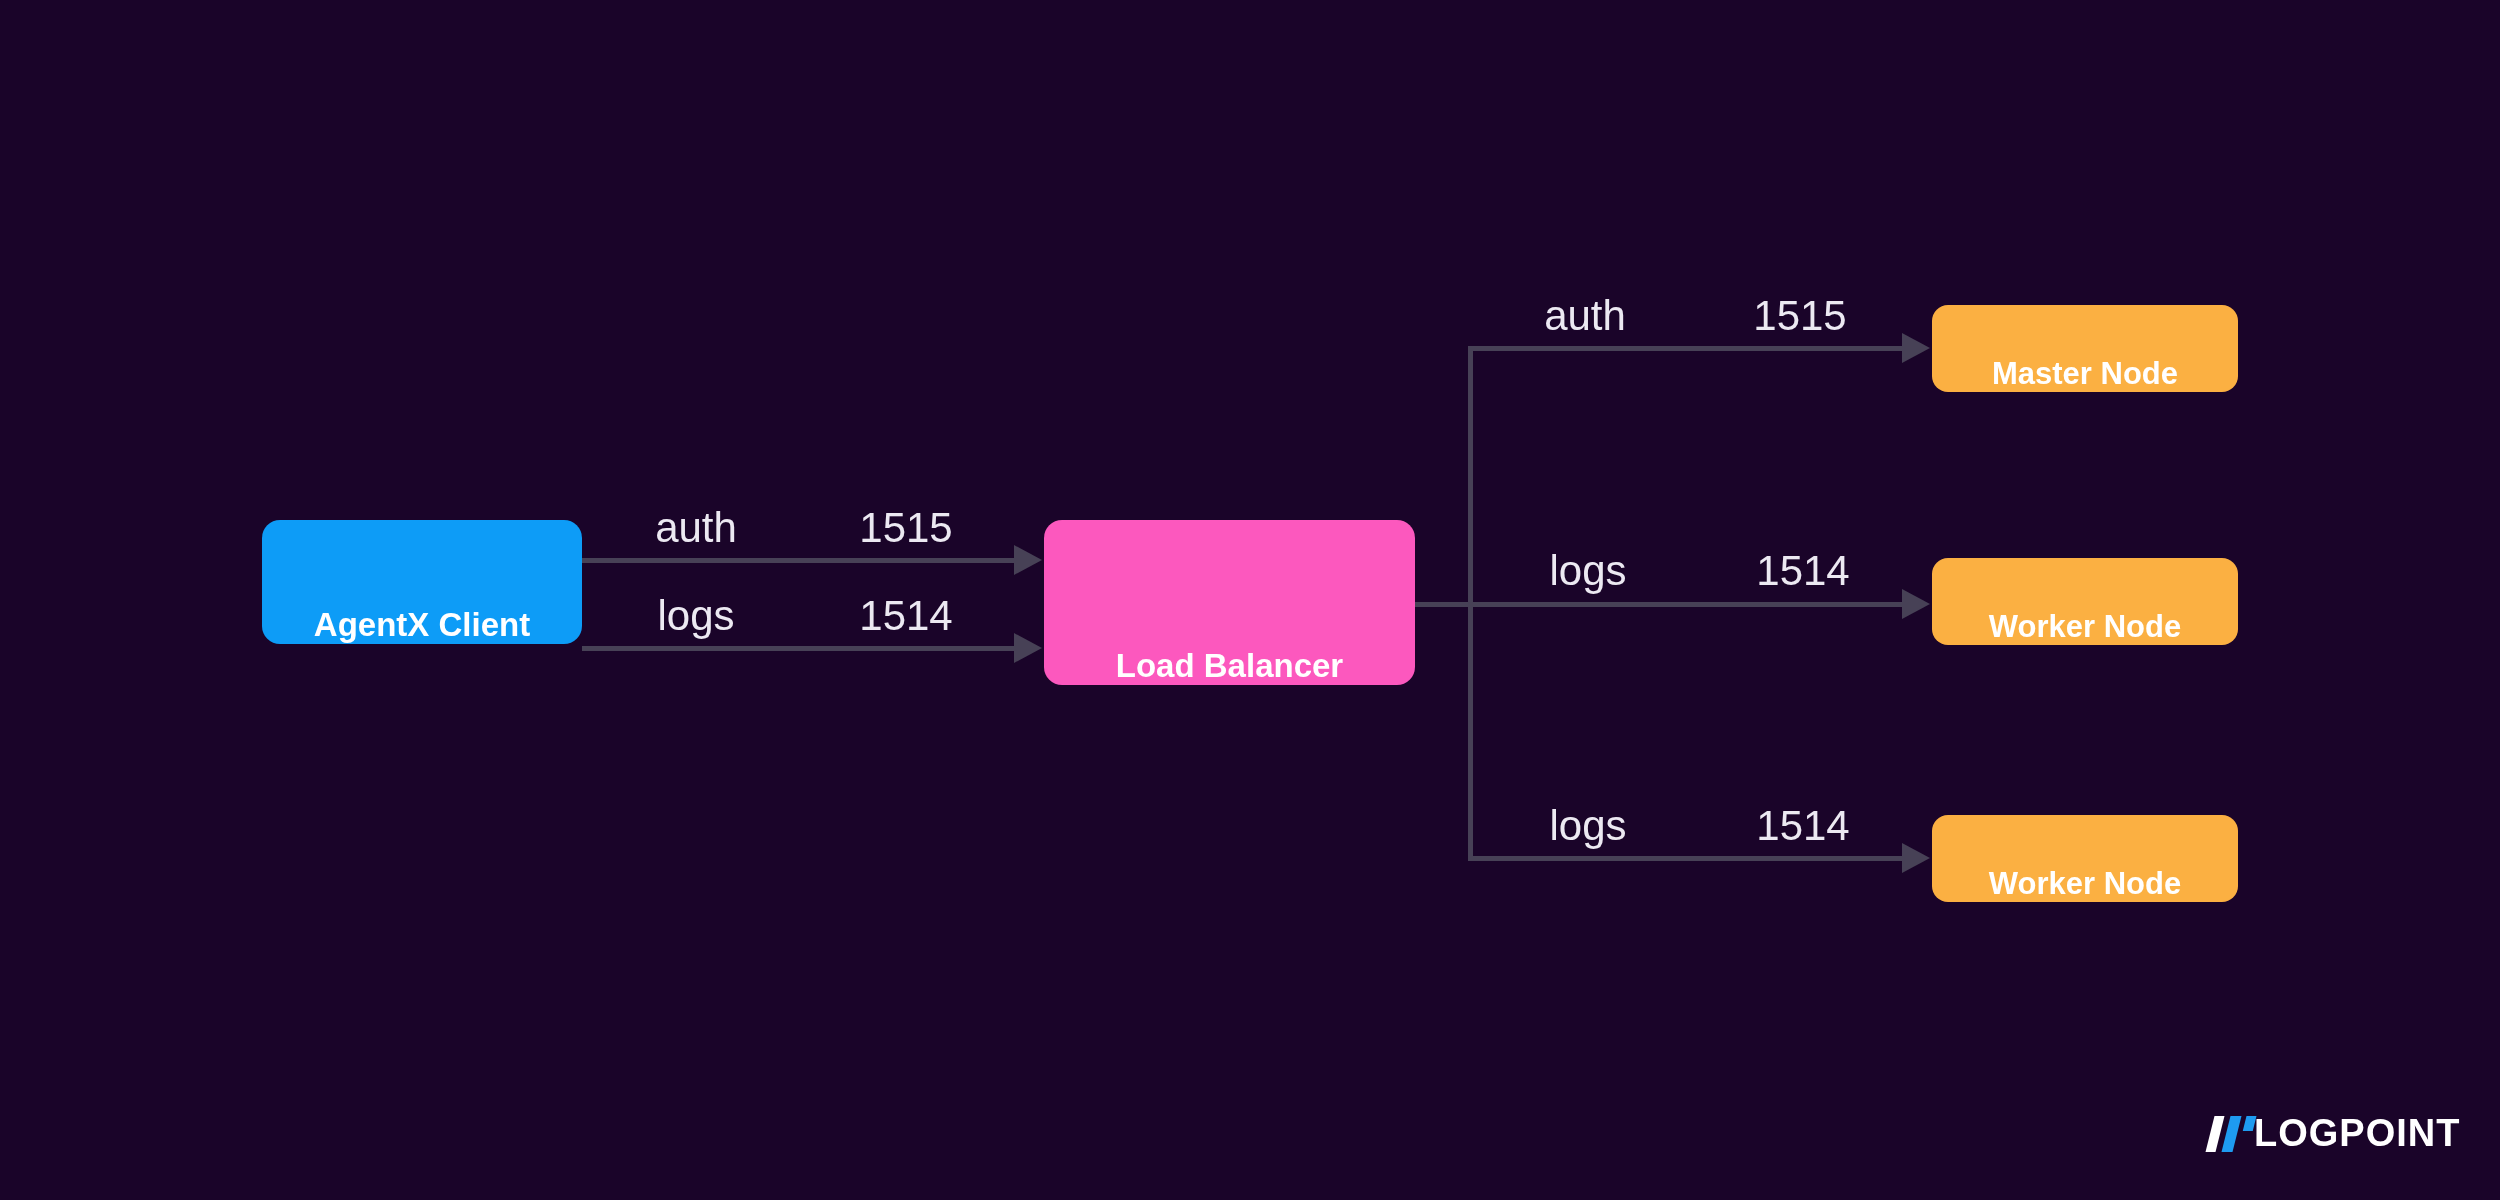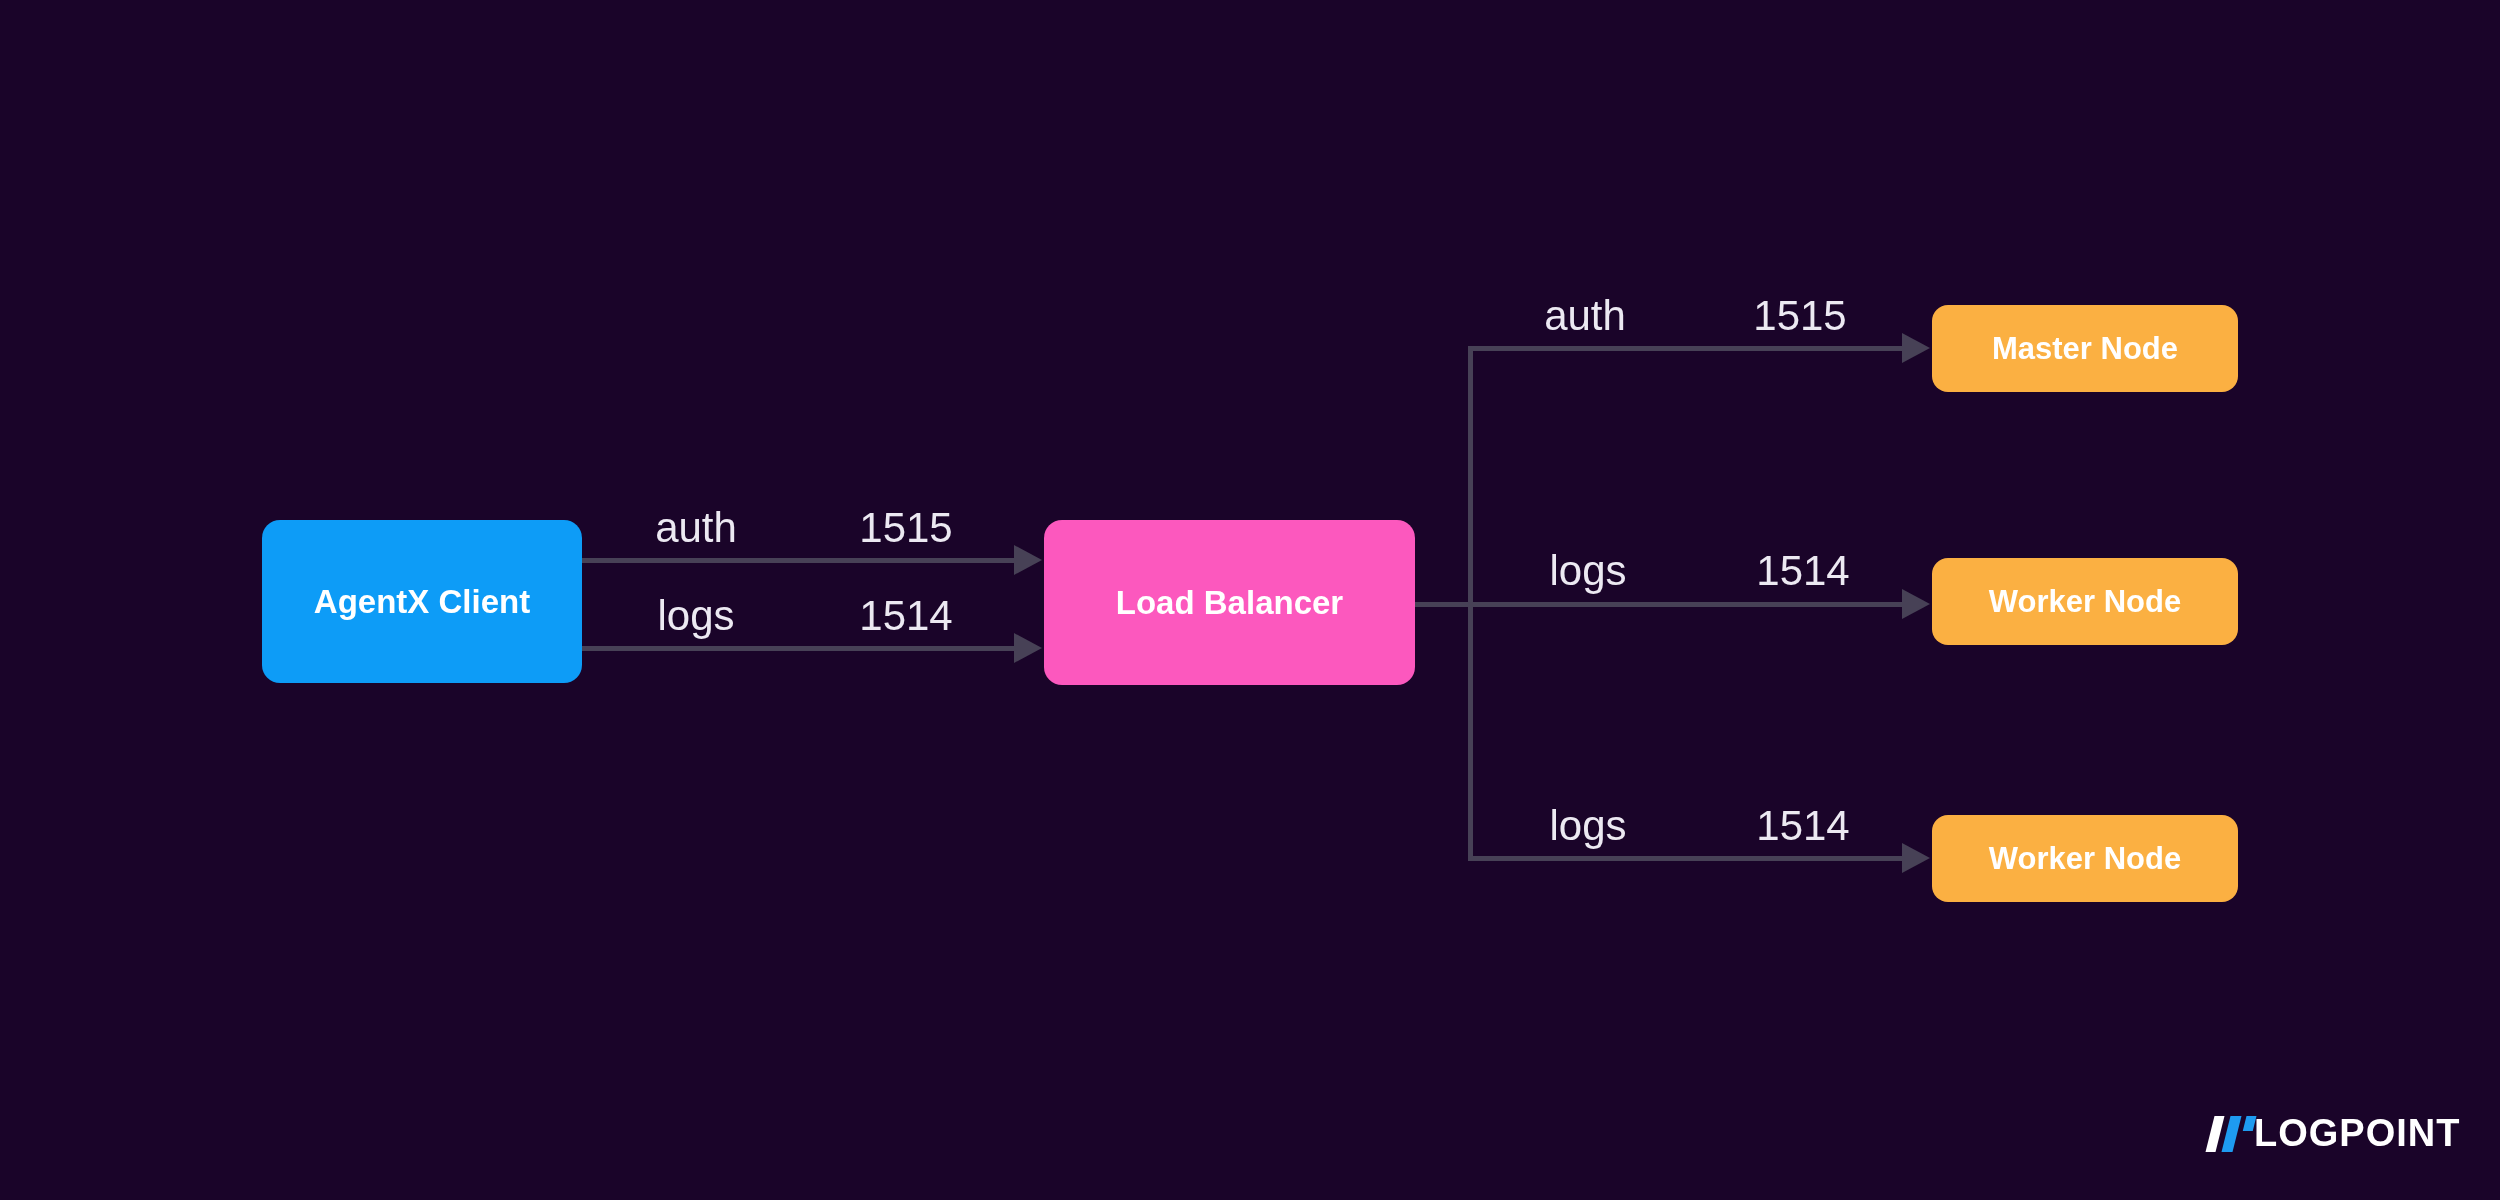--- a/index.html
+++ b/index.html
@@ -9,27 +9,27 @@
     font-family: "Liberation Sans", sans-serif;
     overflow: hidden;
   }
   .canvas {
     position: relative;
     width: 2500px; height: 1200px;
     background: #1a0429;
   }
   .node {
     position: absolute;
-    display: flex; align-items: center; justify-content: center;
+    display: flex; align-items: flex-end; justify-content: center;
     color: #ffffff;
     font-weight: 700;
     border-radius: 18px;
     text-align: center;
   }
-  .node-agentx   { left: 262px;  top: 520px; width: 320px; height: 163px; background: #0d9cf7; font-size: 33px; }
+  .node-agentx   { left: 262px;  top: 520px; width: 320px; height: 124px; background: #0d9cf7; font-size: 33px; }
   .node-lb       { left: 1044px; top: 520px; width: 371px; height: 165px; background: #fc58be; font-size: 33px; }
   .node-endpoint { width: 306px; height: 87px; background: #fbb042; font-size: 31px; border-radius: 16px; }
   .node-master   { left: 1932px; top: 305px; }
   .node-worker1  { left: 1932px; top: 558px; }
   .node-worker2  { left: 1932px; top: 815px; }
 
   .line-h { position: absolute; height: 5px; background: #474156; }
   .line-v { position: absolute; width: 5px;  background: #474156; }
 
   .arrow {

